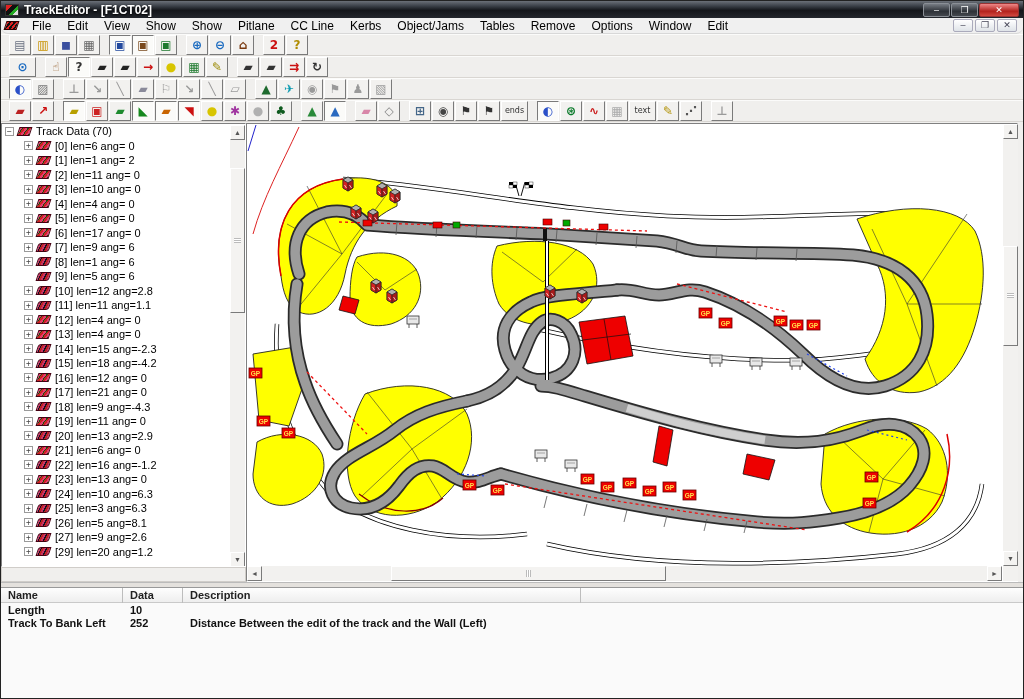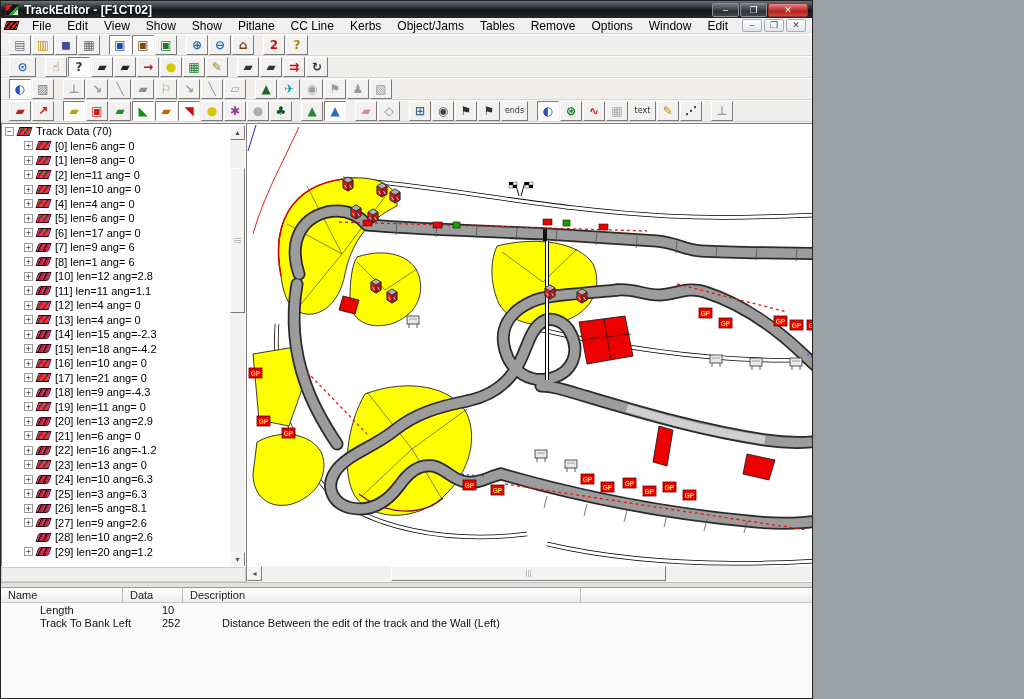--- a/index.html
+++ b/index.html
@@ -1,17 +1,17 @@
 <!DOCTYPE html>
 <html><head>
 <meta charset="utf-8">
 <style>
   html,body{margin:0;padding:0;background:#9aa0a6;}
   *{box-sizing:border-box;}
-  #win{position:relative;width:813px;height:699px;background:#f0efed;
+  #win{position:relative;width:1024px;height:699px;background:#f0efed;
        font-family:"Liberation Sans","DejaVu Sans",sans-serif;overflow:hidden;
        border:1px solid #222;}
   
   #titlebar{position:absolute;left:0;top:0;width:100%;height:17px;
     background:linear-gradient(#6b7078 0%,#3a3f47 30%,#14161a 55%,#23262c 100%);
     display:flex;align-items:center;color:#fff;font-size:12px;}
   #appicon{width:14px;height:12px;margin:0 5px 0 4px;
     background:linear-gradient(135deg,#d22 0 30%,#111 30% 55%,#2a2 55% 75%,#ddd 75%);
     border:1px solid #333;}
   #title{font-weight:bold;text-shadow:0 1px 2px #000;}
@@ -65,24 +65,24 @@
   .gripv{position:absolute;top:3px;bottom:3px;left:50%;width:5px;margin-left:-3px;
     background:repeating-linear-gradient(90deg,#bbb 0 1px,#fff 1px 2px);}
   #treehsb{position:absolute;left:0;top:566px;width:245px;height:15px;background:#f0efed;border:1px solid #d0cdc9;}
   
   #canvas{position:absolute;left:245px;top:122px;width:772px;height:459px;background:#fff;
     border:1px solid;border-color:#808080 #fff #fff #808080;}
   #map{position:absolute;left:0;top:0;}
   #rightfill{position:absolute;left:1017px;top:122px;width:7px;height:459px;background:#f0efed;}
   
   #split{position:absolute;left:0;top:581px;width:100%;height:5px;background:#e4e1dd;border-top:1px solid #bbb;}
-  #props{position:absolute;left:0;top:586px;width:100%;height:113px;background:#fafafa;border-top:1px solid #999;}
+  #props{position:absolute;left:0;top:586px;width:100%;height:113px;background:#fafafa;border-top:1px solid #999;font-weight:bold;}
   #phead{display:flex;height:15px;background:linear-gradient(#fefefe,#eee);border-bottom:1px solid #c9c9c9;font-size:11px;color:#222;}
   .hc{border-right:1px solid #bdbdbd;padding:1px 0 0 7px;height:15px;}
-  .prow{display:flex;height:13px;font-size:11px;color:#111;align-items:center;padding-left:32px;}
+  .prow{display:flex;height:13px;font-size:11px;color:#111;align-items:center;}
   .pc{padding-left:7px;overflow:hidden;white-space:nowrap;}
   .c1{width:122px;}.c2{width:60px;}.c3{width:398px;}
   .hc1{width:122px;}.hc2{width:60px;}.hc3{width:398px;}.hc4{flex:1;border-right:none;}
 </style>
 </head>
 <body>
 
 <div id="win">
 
   <div id="titlebar">
@@ -355,21 +355,21 @@
 
           <div class="trow">
             <span class="exp">+</span>
             <span class="ti"></span>
             <span>[0] len=6 ang= 0</span>
           </div>
 
           <div class="trow">
             <span class="exp">+</span>
             <span class="ti"></span>
-            <span>[1] len=8 ang= 0</span>
+            <span>[1] len=1 ang= 2</span>
           </div>
 
           <div class="trow">
             <span class="exp">+</span>
             <span class="ti"></span>
             <span>[2] len=11 ang= 0</span>
           </div>
 
           <div class="trow">
             <span class="exp">+</span>
@@ -400,20 +400,25 @@
             <span class="ti"></span>
             <span>[7] len=9 ang= 6</span>
           </div>
 
           <div class="trow curve">
             <span class="exp">+</span>
             <span class="ti"></span>
             <span>[8] len=1 ang= 6</span>
           </div>
 
+          <div class="trow curve">
+            <span class="exp"></span>
+            <span class="ti"></span>
+            <span>[9] len=5 ang= 6</span>
+          </div>
 
           <div class="trow curve">
             <span class="exp">+</span>
             <span class="ti"></span>
             <span>[10] len=12 ang=2.8</span>
           </div>
 
           <div class="trow curve">
             <span class="exp">+</span>
             <span class="ti"></span>
@@ -440,21 +445,21 @@
 
           <div class="trow curve">
             <span class="exp">+</span>
             <span class="ti"></span>
             <span>[15] len=18 ang=-4.2</span>
           </div>
 
           <div class="trow">
             <span class="exp">+</span>
             <span class="ti"></span>
-            <span>[16] len=10 ang= 0</span>
+            <span>[16] len=12 ang= 0</span>
           </div>
 
           <div class="trow">
             <span class="exp">+</span>
             <span class="ti"></span>
             <span>[17] len=21 ang= 0</span>
           </div>
 
           <div class="trow curve">
             <span class="exp">+</span>
@@ -509,25 +514,20 @@
             <span class="ti"></span>
             <span>[26] len=5 ang=8.1</span>
           </div>
 
           <div class="trow curve">
             <span class="exp">+</span>
             <span class="ti"></span>
             <span>[27] len=9 ang=2.6</span>
           </div>
 
-          <div class="trow curve">
-            <span class="exp"></span>
-            <span class="ti"></span>
-            <span>[28] len=10 ang=2.6</span>
-          </div>
 
           <div class="trow curve">
             <span class="exp">+</span>
             <span class="ti"></span>
             <span>[29] len=20 ang=1.2</span>
           </div>
         </div>
     </div>
 
     <div class="sb" style="left:228px;top:1px;width:15px;height:442px;">

